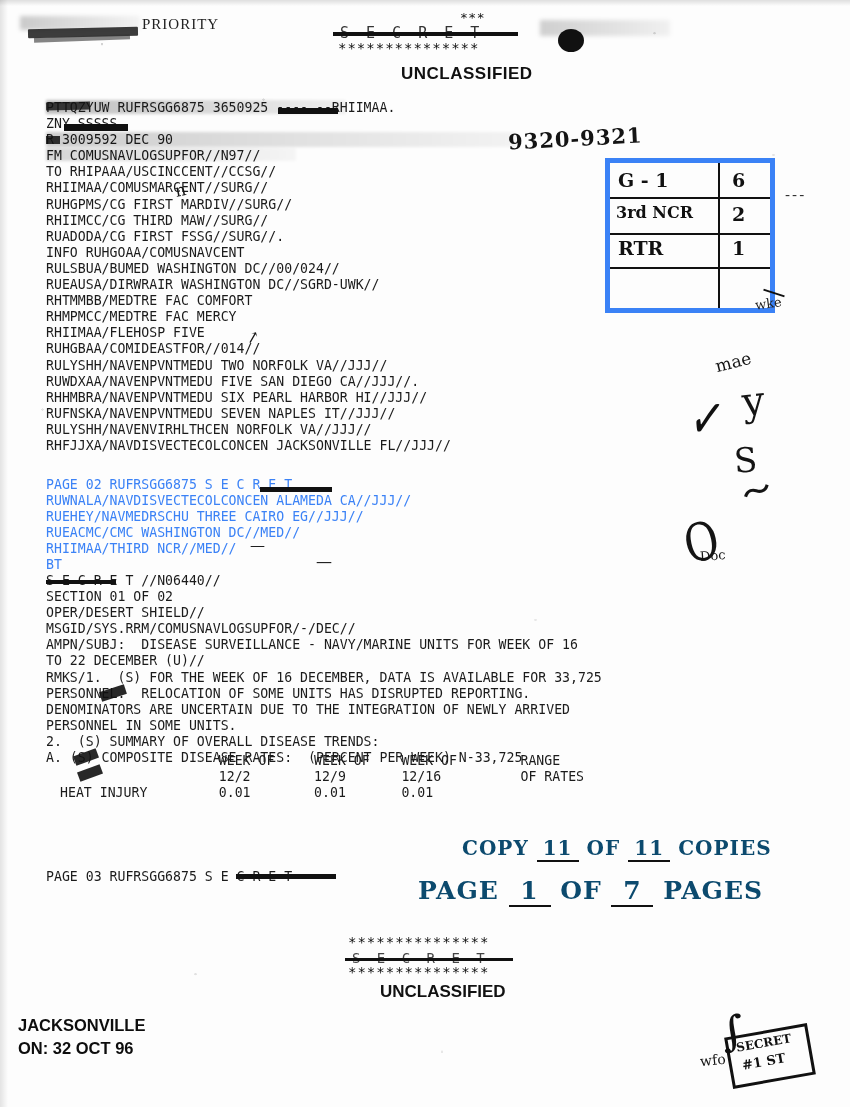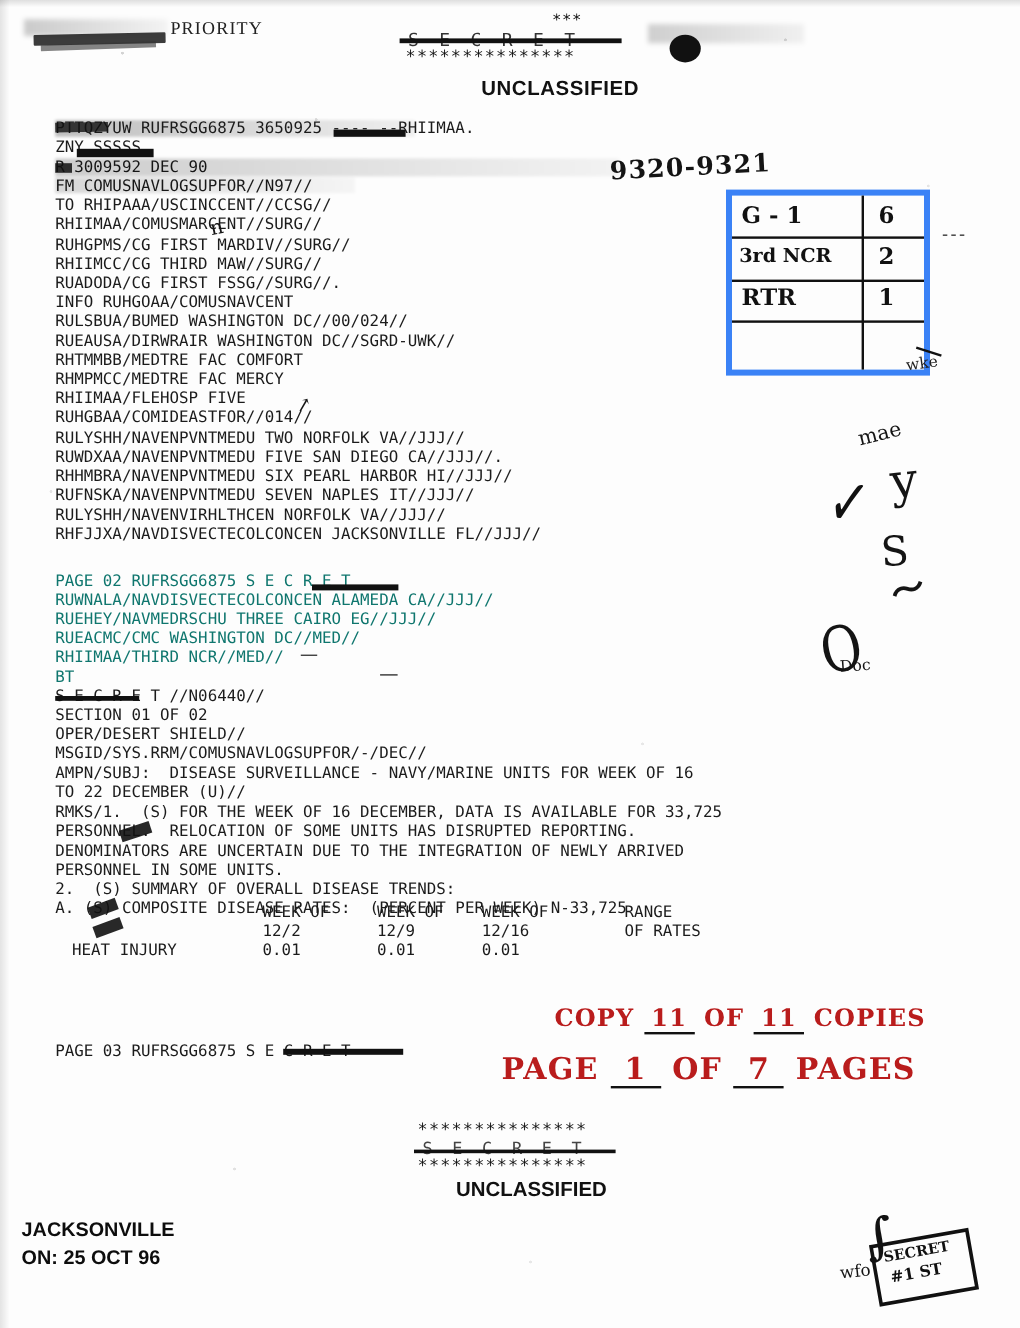--- a/index.html
+++ b/index.html
@@ -117,21 +117,21 @@
     line-height: 16.1px;
     white-space: pre;
     color: #1b1b1b;
   }
   #msg-body-2 {
     left: 46px; top: 477px;
     font-family: "DejaVu Sans Mono", monospace;
     font-size: 13.2px;
     line-height: 16.1px;
     white-space: pre;
-    color: #0f766e;
+    color: #3b82f6;
   }
   #msg-body-3 {
     left: 46px; top: 573px;
     font-family: "DejaVu Sans Mono", monospace;
     font-size: 13.2px;
     line-height: 16.1px;
     white-space: pre;
     color: #1b1b1b;
   }
   #table-block {
@@ -278,21 +278,21 @@
   #note-dash-med2 {
     left: 250px; top: 536px;
     font-size: 15px;
   }
 
   
   .stamp {
     position: absolute;
     font-family: "DejaVu Serif", serif;
     font-weight: bold;
-    color: #b91c1c;
+    color: #0c4a6e;
   }
   #stamp-copy {
     left: 462px; top: 836px;
     font-size: 20px;
     letter-spacing: 1px;
   }
   #stamp-page {
     left: 418px; top: 876px;
     font-size: 25px;
     letter-spacing: 1px;
@@ -524,21 +524,21 @@
   </div>
 
   <div class="abs" id="foot-stars-1">***************</div>
   <div class="abs" id="foot-classline">S E C R E T</div>
   <div class="abs strike" id="foot-class-strike"></div>
   <div class="abs" id="foot-stars-2">***************</div>
   <div class="abs" id="unclass-bottom">UNCLASSIFIED</div>
 
   <div class="abs" id="declass">
     <div>JACKSONVILLE</div>
-    <div>ON: 25 OCT 96</div>
+    <div>ON: 32 OCT 96</div>
   </div>
 
   <div class="abs" id="br-stamp">
     <div class="sloop">∫</div>
     <div class="sbox"></div>
     <div class="stxt1">SECRET</div>
     <div class="stxt2">#1 ST</div>
   </div>
   <div class="abs hand" id="note-wfo">wfo</div>
 

